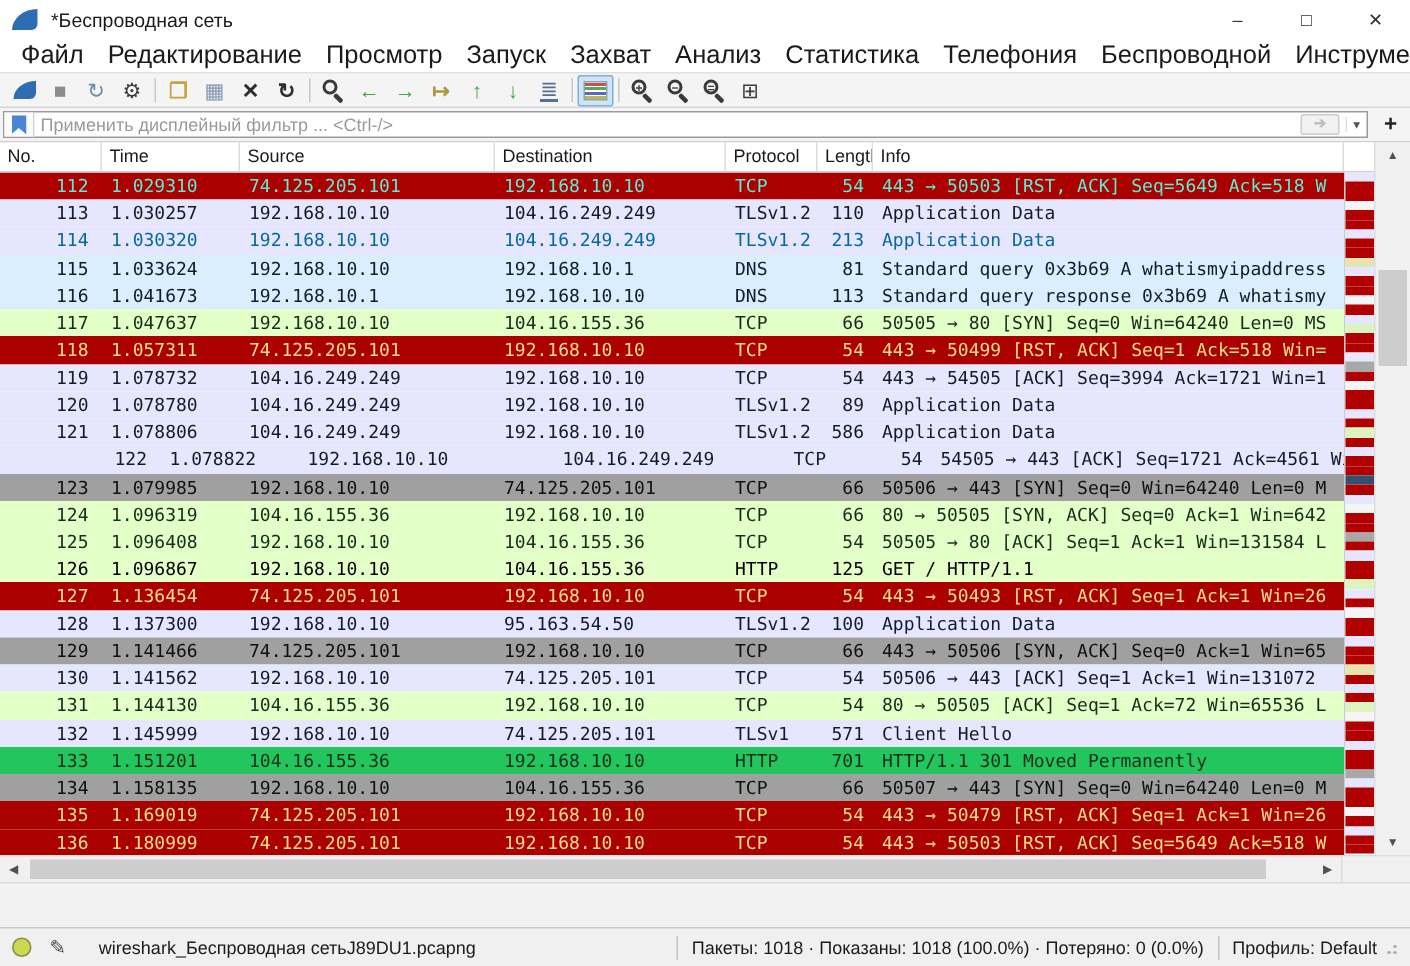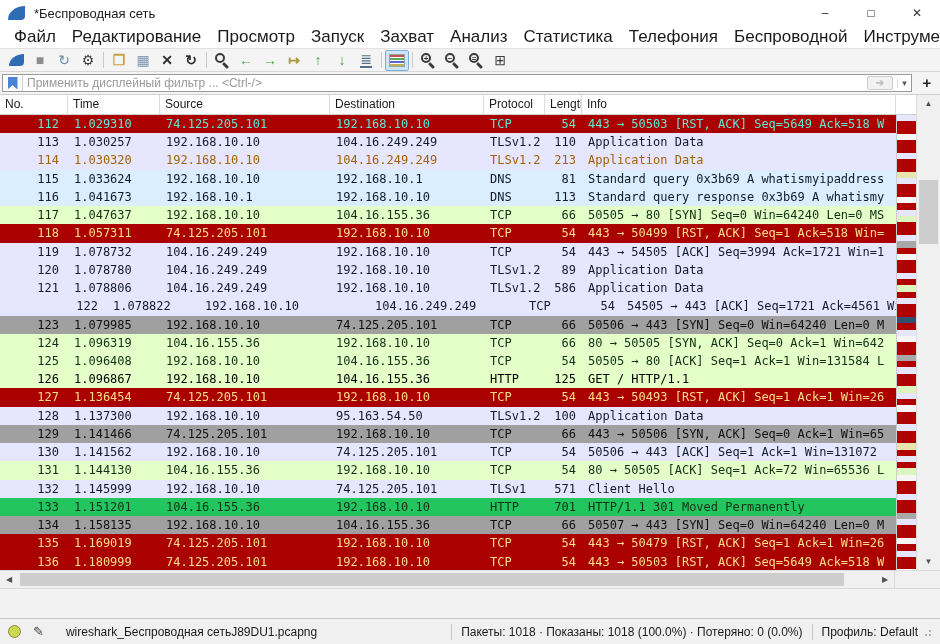--- a/index.html
+++ b/index.html
@@ -223,21 +223,21 @@
         </div>
         <div class="prow" style="background: rgb(231, 230, 255); color: rgb(18, 26, 46);">
           <span class="cell c-no">113</span>
           <span class="cell c-time">1.030257</span>
           <span class="cell c-src">192.168.10.10</span>
           <span class="cell c-dst">104.16.249.249</span>
           <span class="cell c-proto">TLSv1.2</span>
           <span class="cell c-len">110</span>
           <span class="cell c-info">Application Data</span>
         </div>
-        <div class="prow" style="background: rgb(231, 230, 255); color: #a16207;">
+        <div class="prow" style="background: rgb(231, 230, 255); color: #0369a1;">
           <span class="cell c-no">114</span>
           <span class="cell c-time">1.030320</span>
           <span class="cell c-src">192.168.10.10</span>
           <span class="cell c-dst">104.16.249.249</span>
           <span class="cell c-proto">TLSv1.2</span>
           <span class="cell c-len">213</span>
           <span class="cell c-info">Application Data</span>
         </div>
         <div class="prow" style="background: rgb(218, 238, 255); color: rgb(18, 26, 46);">
           <span class="cell c-no">115</span>

